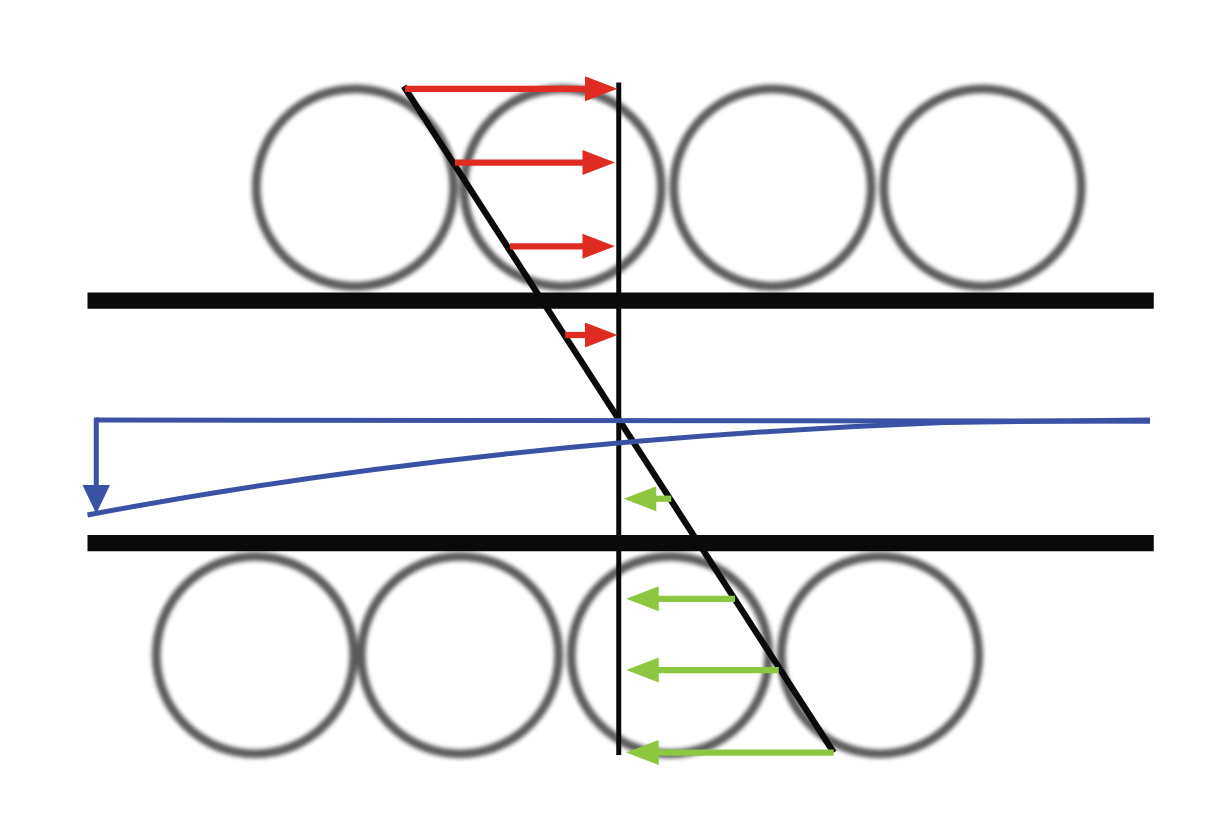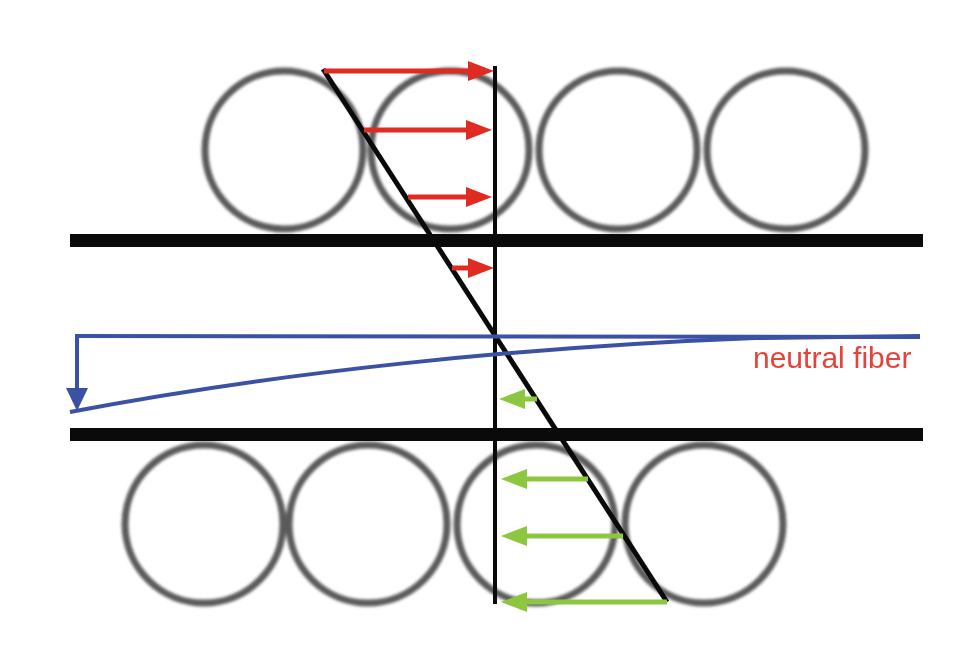--- a/index.html
+++ b/index.html
@@ -117,14 +117,13 @@
     </g>
 
     <g>
       <line class="blue-stroke" x1="77" y1="336" x2="920" y2="337"></line>
       <line class="blue-stroke" x1="77" y1="334" x2="77" y2="391"></line>
       <polygon class="blue-fill" points="77,411 66,388 88,388"></polygon>
       <path class="blue-stroke" d="M 70 412 C 280 372, 520 347, 755 338 L 920 336" stroke-width="3.5"></path>
     </g>
   </svg>
 
-  <div id="neutral-fiber-label">neutral fiber</div>
 </div>
 
 </body></html>

